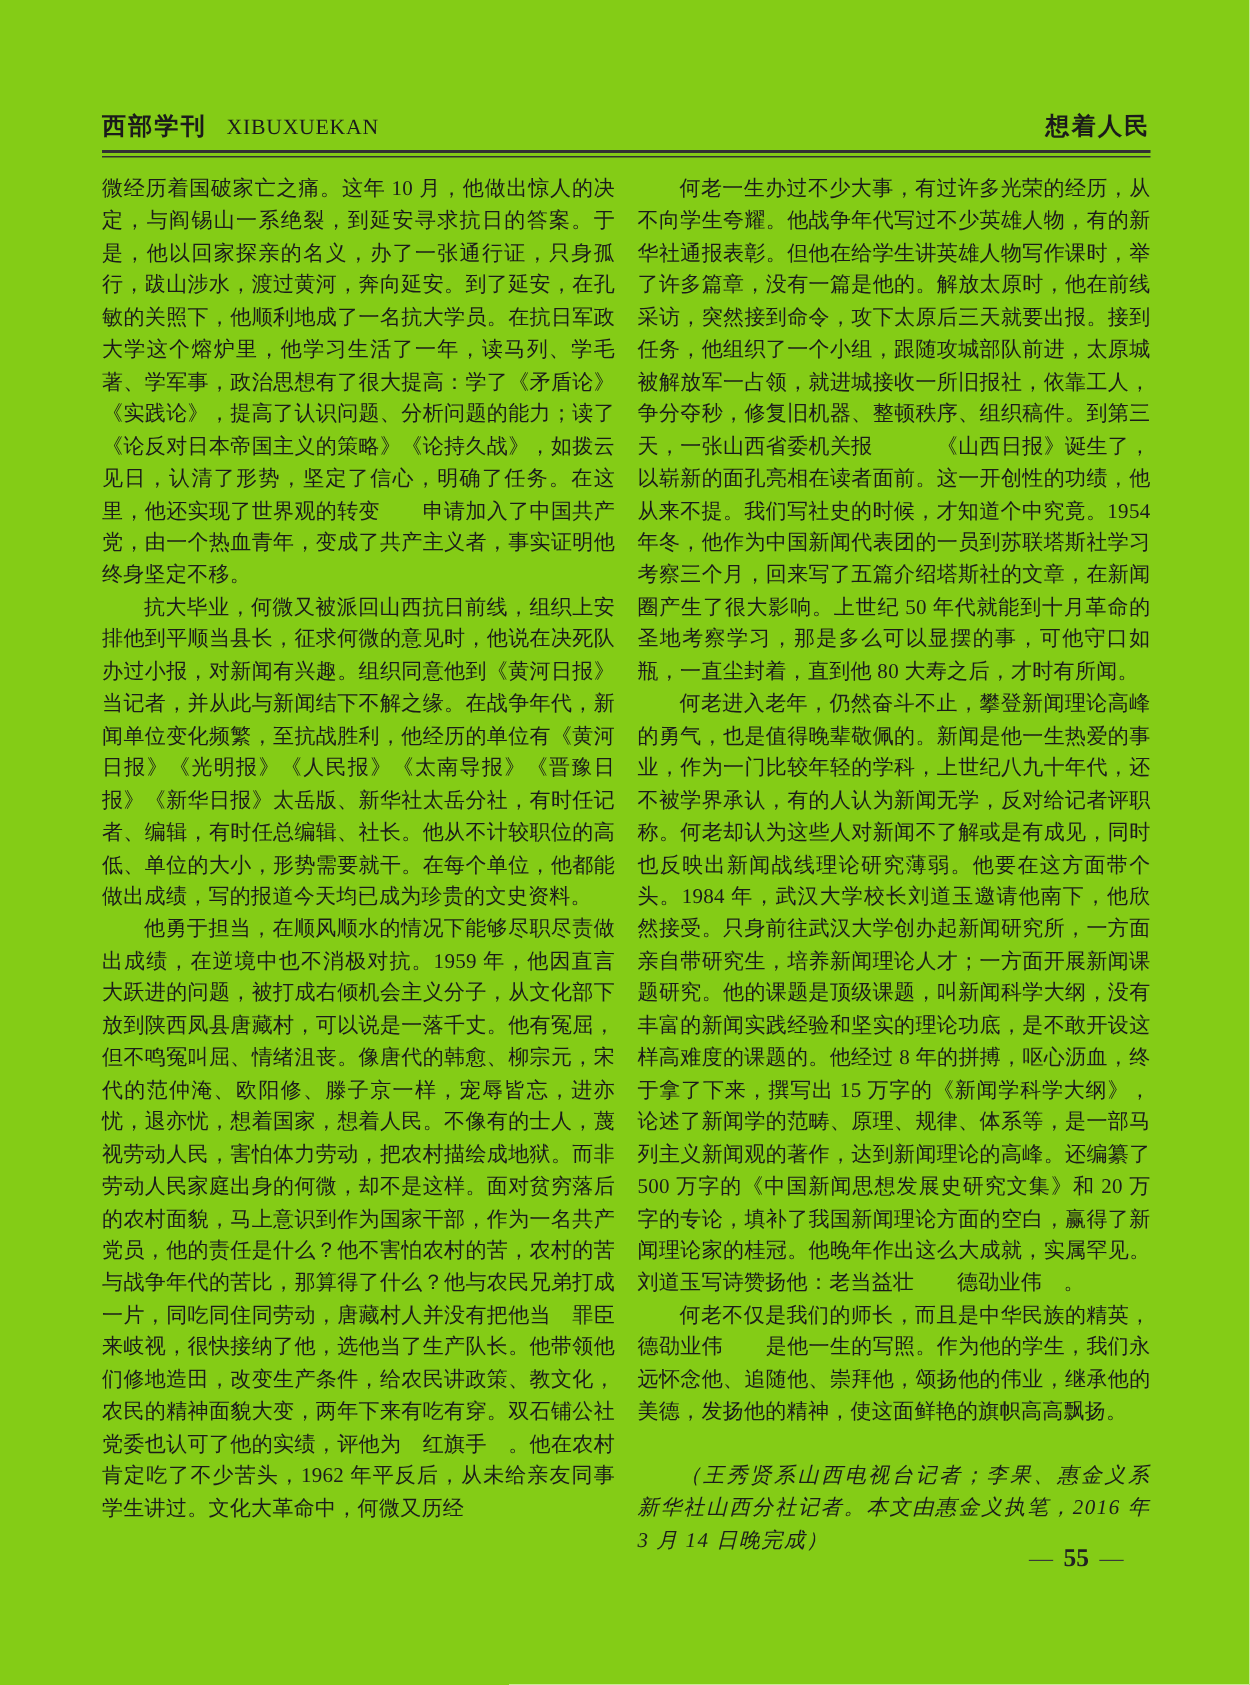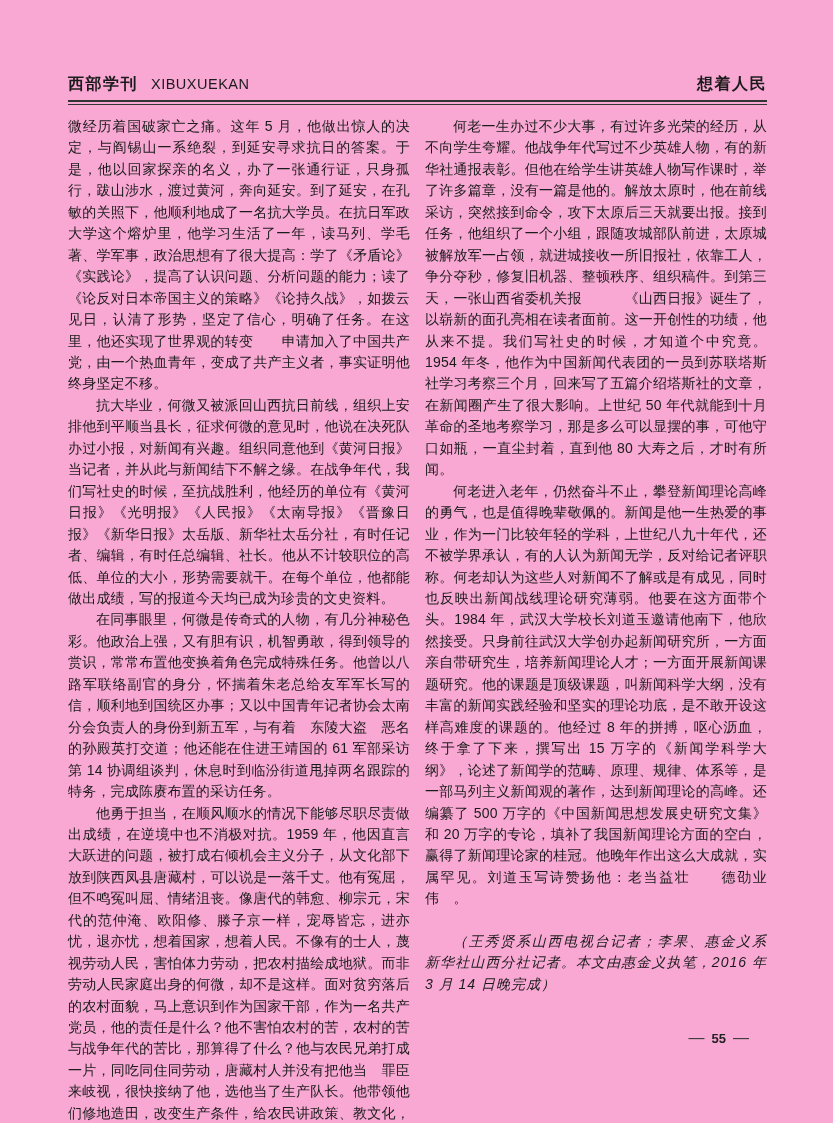--- a/index.html
+++ b/index.html
@@ -1,23 +1,23 @@
 <!DOCTYPE html>
 <html><head>
 <meta charset="utf-8">
 <style>
   * { margin:0; padding:0; box-sizing:border-box; }
   html,body { background:#ffffff; }
   .page {
     position:relative;
     width:833px; height:1123px;
     margin:0 auto;
-    background:#f9a8d4;
+    background:#84cc16;
     color:#1b1b1b;
-    font-family:Liberation Sans, sans-serif;
+    font-family:Liberation Serif, serif;
     overflow:hidden;
   }
   .header {
     display:flex;
     justify-content:space-between;
     align-items:baseline;
     padding:74px 66px 0 68px;
   }
   .journal-cn {
     font-weight:bold;
@@ -62,21 +62,21 @@
   }
   .pageno {
     position:absolute;
     top:1029px;
     right:84px;
     font-size:16px;
     color:#222;
   }
   .pageno .num {
     font-weight:bold;
-    font-size:13px;
+    font-size:17px;
     margin:0 7px;
   }
   .pageno .dash {
     font-weight:normal;
     color:#3a3a3a;
   }
 </style>
 </head>
 <body>
 
@@ -86,28 +86,28 @@
     <div>
       <span class="journal-cn">西部学刊</span><span class="journal-en">XIBUXUEKAN</span>
     </div>
     <div class="section-label">想着人民</div>
   </div>
 
   <div class="header-rule"></div>
 
   <div class="columns">
     <div class="col" id="col-left">
-        <p class="para">微经历着国破家亡之痛。这年 5 月，他做出惊人的决定，与阎锡山一系绝裂，到延安寻求抗日的答案。于是，他以回家探亲的名义，办了一张通行证，只身孤行，跋山涉水，渡过黄河，奔向延安。到了延安，在孔敏的关照下，他顺利地成了一名抗大学员。在抗日军政大学这个熔炉里，他学习生活了一年，读马列、学毛著、学军事，政治思想有了很大提高：学了《矛盾论》《实践论》，提高了认识问题、分析问题的能力；读了《论反对日本帝国主义的策略》《论持久战》，如拨云见日，认清了形势，坚定了信心，明确了任务。在这里，他还实现了世界观的转变　　申请加入了中国共产党，由一个热血青年，变成了共产主义者，事实证明他终身坚定不移。</p>
-        <p class="para indent">抗大毕业，何微又被派回山西抗日前线，组织上安排他到平顺当县长，征求何微的意见时，他说在决死队办过小报，对新闻有兴趣。组织同意他到《黄河日报》当记者，并从此与新闻结下不解之缘。在战争年代，我们写社史的时候，至抗战胜利，他经历的单位有《黄河日报》《光明报》《人民报》《太南导报》《晋豫日报》《新华日报》太岳版、新华社太岳分社，有时任记者、编辑，有时任总编辑、社长。他从不计较职位的高低、单位的大小，形势需要就干。在每个单位，他都能做出成绩，写的报道今天均已成为珍贵的文史资料。</p>
-        <p class="para indent">在同事眼里，何微是传奇式的人物，有几分神秘色彩。他政治上强，又有胆有识，机智勇敢，得到领导的赏识，常常布置他变换着角色完成特殊任务。他曾以八路军联络副官的身分，怀揣着朱老总给友军军长写的信，顺利地到国统区办事；又以中国青年记者协会太南分会负责人的身份到新五军，与有着　东陵大盗　恶名的孙殿英打交道；他还能在住进王靖国的 61 军部采访第 14 协调组谈判，休息时到临汾街道甩掉两名跟踪的特务，完成陈赓布置的采访任务。</p>
+        <p class="para">微经历着国破家亡之痛。这年 10 月，他做出惊人的决定，与阎锡山一系绝裂，到延安寻求抗日的答案。于是，他以回家探亲的名义，办了一张通行证，只身孤行，跋山涉水，渡过黄河，奔向延安。到了延安，在孔敏的关照下，他顺利地成了一名抗大学员。在抗日军政大学这个熔炉里，他学习生活了一年，读马列、学毛著、学军事，政治思想有了很大提高：学了《矛盾论》《实践论》，提高了认识问题、分析问题的能力；读了《论反对日本帝国主义的策略》《论持久战》，如拨云见日，认清了形势，坚定了信心，明确了任务。在这里，他还实现了世界观的转变　　申请加入了中国共产党，由一个热血青年，变成了共产主义者，事实证明他终身坚定不移。</p>
+        <p class="para indent">抗大毕业，何微又被派回山西抗日前线，组织上安排他到平顺当县长，征求何微的意见时，他说在决死队办过小报，对新闻有兴趣。组织同意他到《黄河日报》当记者，并从此与新闻结下不解之缘。在战争年代，新闻单位变化频繁，至抗战胜利，他经历的单位有《黄河日报》《光明报》《人民报》《太南导报》《晋豫日报》《新华日报》太岳版、新华社太岳分社，有时任记者、编辑，有时任总编辑、社长。他从不计较职位的高低、单位的大小，形势需要就干。在每个单位，他都能做出成绩，写的报道今天均已成为珍贵的文史资料。</p>
         <p class="para indent">他勇于担当，在顺风顺水的情况下能够尽职尽责做出成绩，在逆境中也不消极对抗。1959 年，他因直言大跃进的问题，被打成右倾机会主义分子，从文化部下放到陕西凤县唐藏村，可以说是一落千丈。他有冤屈，但不鸣冤叫屈、情绪沮丧。像唐代的韩愈、柳宗元，宋代的范仲淹、欧阳修、滕子京一样，宠辱皆忘，进亦忧，退亦忧，想着国家，想着人民。不像有的士人，蔑视劳动人民，害怕体力劳动，把农村描绘成地狱。而非劳动人民家庭出身的何微，却不是这样。面对贫穷落后的农村面貌，马上意识到作为国家干部，作为一名共产党员，他的责任是什么？他不害怕农村的苦，农村的苦与战争年代的苦比，那算得了什么？他与农民兄弟打成一片，同吃同住同劳动，唐藏村人并没有把他当　罪臣　来岐视，很快接纳了他，选他当了生产队长。他带领他们修地造田，改变生产条件，给农民讲政策、教文化，农民的精神面貌大变，两年下来有吃有穿。双石铺公社党委也认可了他的实绩，评他为　红旗手　。他在农村肯定吃了不少苦头，1962 年平反后，从未给亲友同事学生讲过。文化大革命中，何微又历经</p>
       </div>
     <div class="col" id="col-right">
         <p class="para indent">何老一生办过不少大事，有过许多光荣的经历，从不向学生夸耀。他战争年代写过不少英雄人物，有的新华社通报表彰。但他在给学生讲英雄人物写作课时，举了许多篇章，没有一篇是他的。解放太原时，他在前线采访，突然接到命令，攻下太原后三天就要出报。接到任务，他组织了一个小组，跟随攻城部队前进，太原城被解放军一占领，就进城接收一所旧报社，依靠工人，争分夺秒，修复旧机器、整顿秩序、组织稿件。到第三天，一张山西省委机关报　　　《山西日报》诞生了，以崭新的面孔亮相在读者面前。这一开创性的功绩，他从来不提。我们写社史的时候，才知道个中究竟。1954 年冬，他作为中国新闻代表团的一员到苏联塔斯社学习考察三个月，回来写了五篇介绍塔斯社的文章，在新闻圈产生了很大影响。上世纪 50 年代就能到十月革命的圣地考察学习，那是多么可以显摆的事，可他守口如瓶，一直尘封着，直到他 80 大寿之后，才时有所闻。</p>
         <p class="para indent">何老进入老年，仍然奋斗不止，攀登新闻理论高峰的勇气，也是值得晚辈敬佩的。新闻是他一生热爱的事业，作为一门比较年轻的学科，上世纪八九十年代，还不被学界承认，有的人认为新闻无学，反对给记者评职称。何老却认为这些人对新闻不了解或是有成见，同时也反映出新闻战线理论研究薄弱。他要在这方面带个头。1984 年，武汉大学校长刘道玉邀请他南下，他欣然接受。只身前往武汉大学创办起新闻研究所，一方面亲自带研究生，培养新闻理论人才；一方面开展新闻课题研究。他的课题是顶级课题，叫新闻科学大纲，没有丰富的新闻实践经验和坚实的理论功底，是不敢开设这样高难度的课题的。他经过 8 年的拼搏，呕心沥血，终于拿了下来，撰写出 15 万字的《新闻学科学大纲》，论述了新闻学的范畴、原理、规律、体系等，是一部马列主义新闻观的著作，达到新闻理论的高峰。还编纂了 500 万字的《中国新闻思想发展史研究文集》和 20 万字的专论，填补了我国新闻理论方面的空白，赢得了新闻理论家的桂冠。他晚年作出这么大成就，实属罕见。刘道玉写诗赞扬他：老当益壮　　德劭业伟　。</p>
+        <p class="para indent">何老不仅是我们的师长，而且是中华民族的精英，　德劭业伟　　是他一生的写照。作为他的学生，我们永远怀念他、追随他、崇拜他，颂扬他的伟业，继承他的美德，发扬他的精神，使这面鲜艳的旗帜高高飘扬。</p>
         <p class="para indent note">（王秀贤系山西电视台记者；李果、惠金义系新华社山西分社记者。本文由惠金义执笔，2016 年 3 月 14 日晚完成）</p>
       </div>
   </div>
 
   <div class="pageno">
     <span class="dash">—</span><span class="num">55</span><span class="dash">—</span>
   </div>
 
 </div>
 

